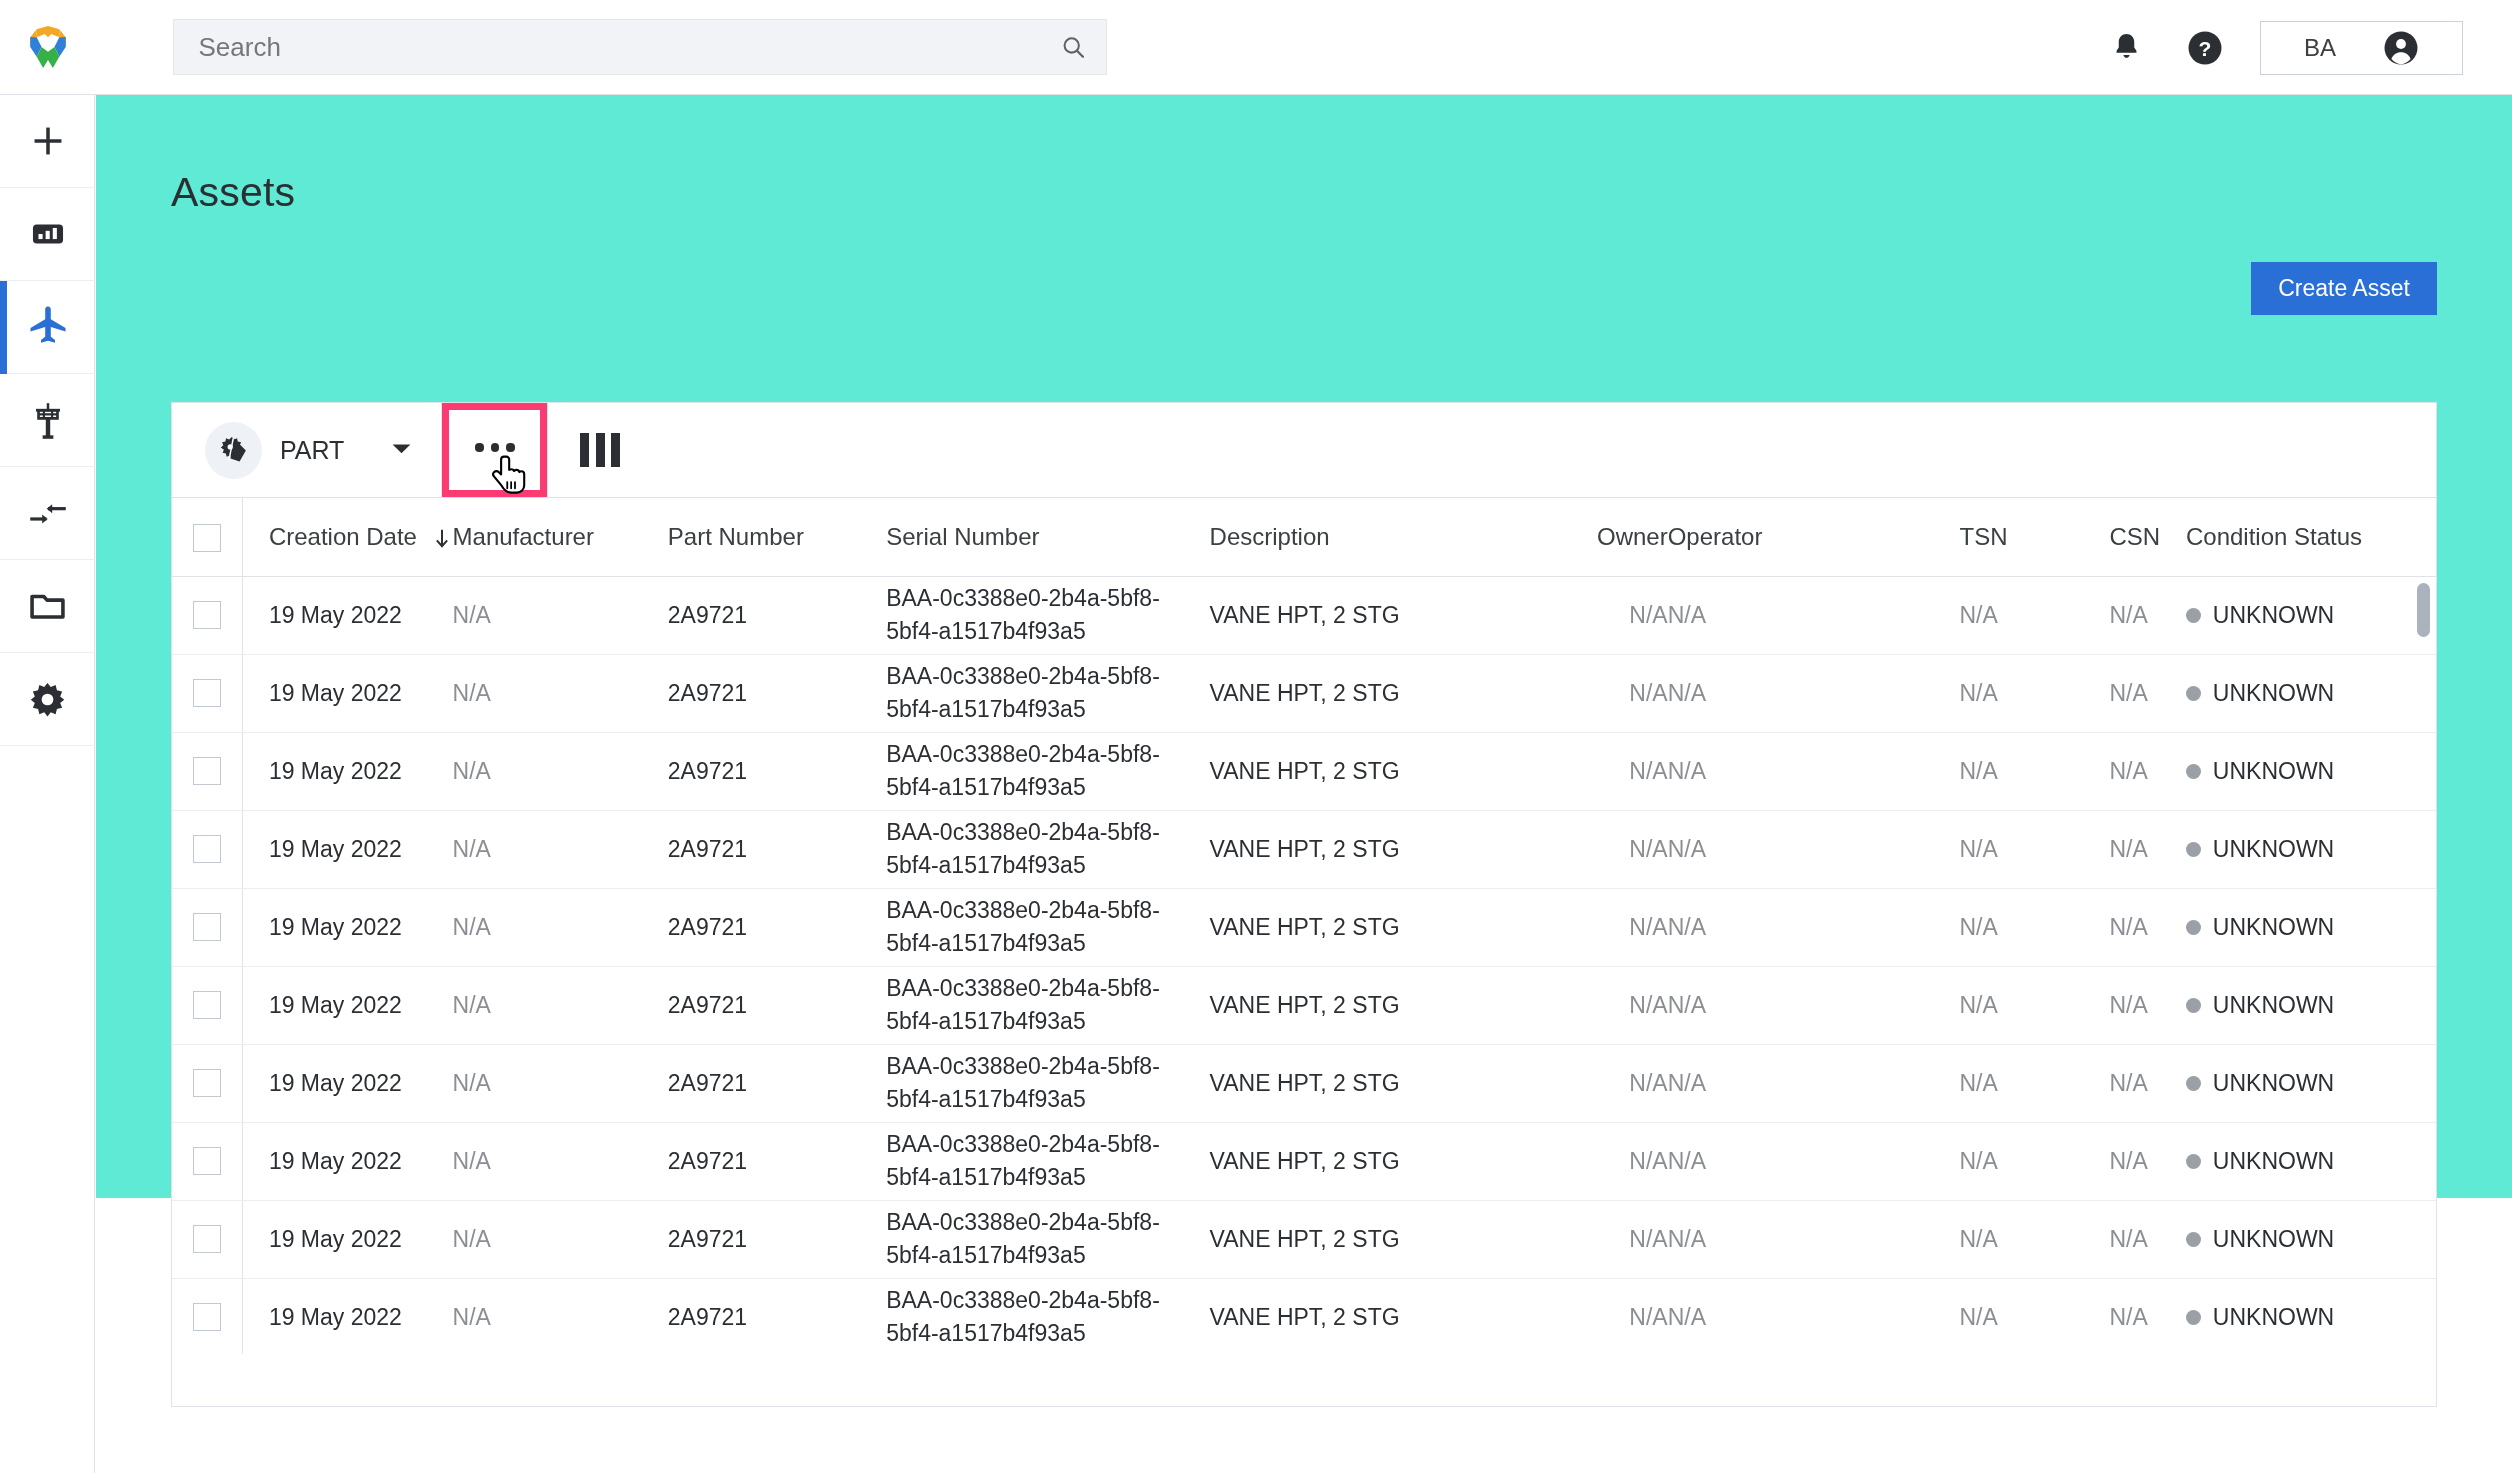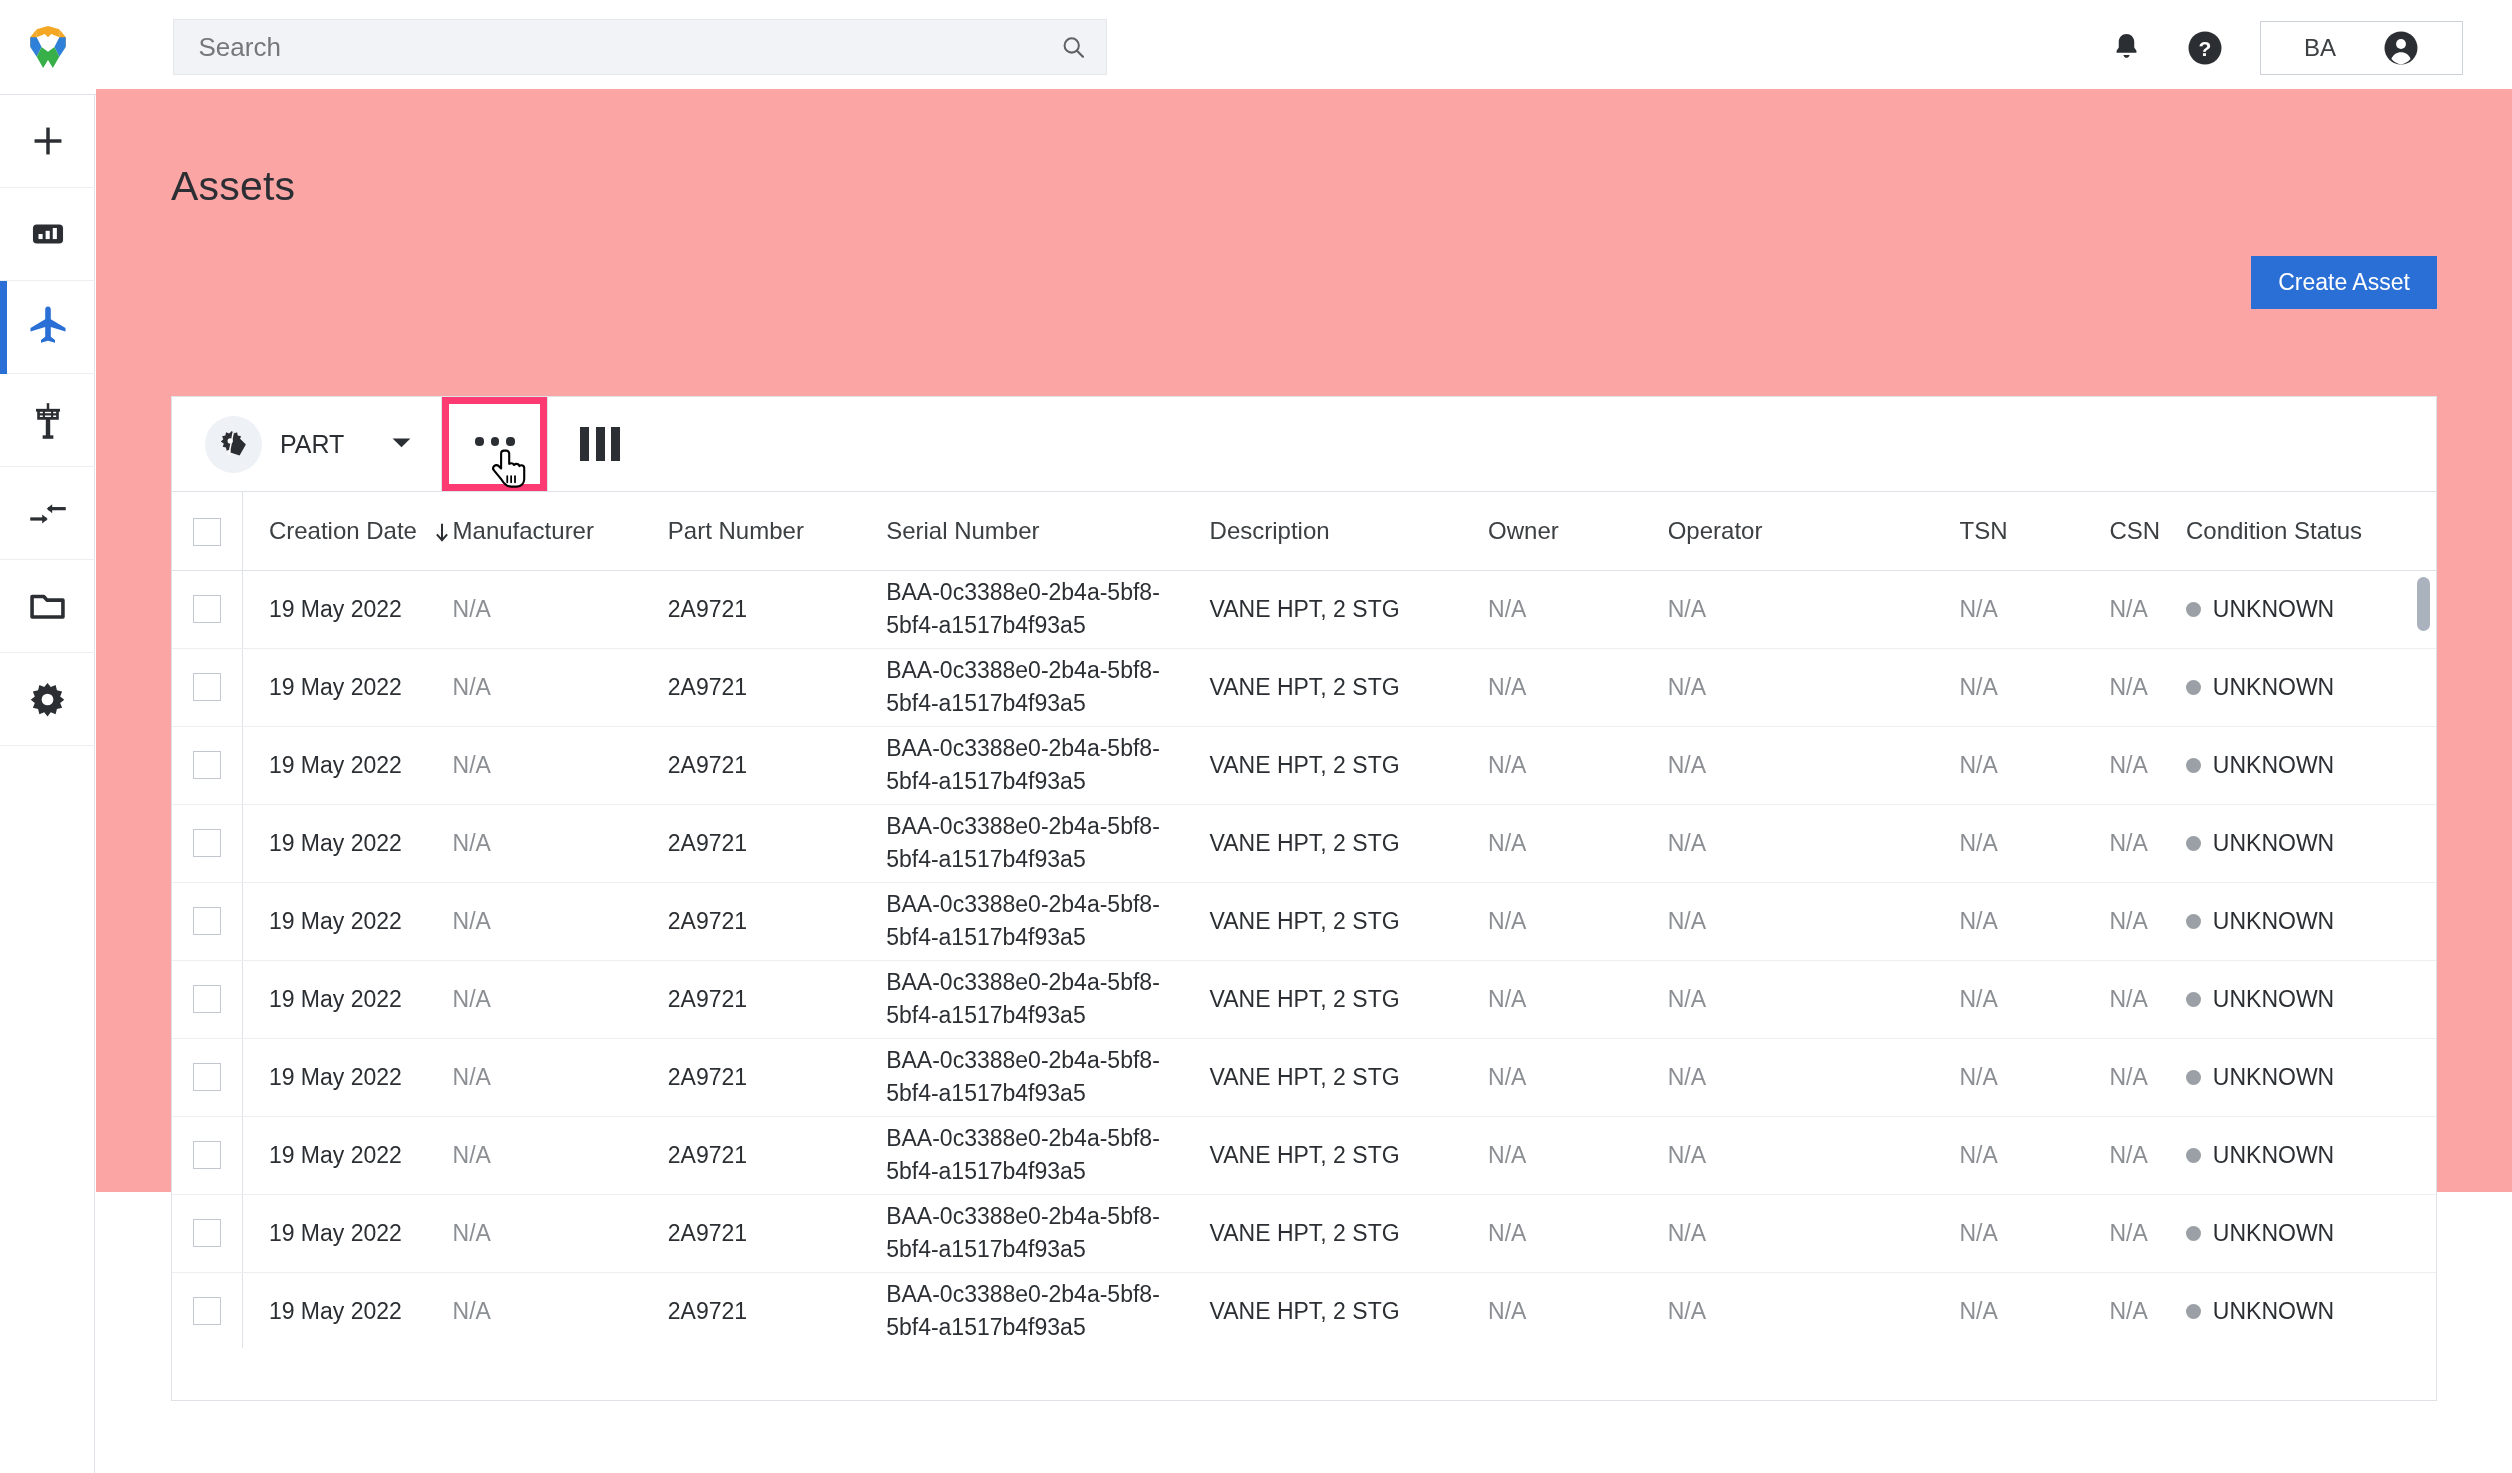--- a/index.html
+++ b/index.html
@@ -73,23 +73,23 @@
     display: flex; align-items: center; justify-content: center;
     border-bottom: 0.8px solid #eceef1;
   }
   .side-item.active::before {
     content: ""; position: absolute; left: 0; top: 0;
     width: 7.4px; height: 93px; background: #2a6fd6;
   }
 
   
   .main {
-    position: absolute; top: 89px; left: 96px;
+    position: absolute; top: 95px; left: 96px;
     width: 2416px; height: 1103px;
-    background: #fca5a5;
+    background: #5eead4;
   }
   .page-head {
     position: absolute; left: 75px; top: 74px;
   }
   .page-title { font-size: 41px; color: #2b2f33; font-weight: 400; letter-spacing: 0.2px; }
   .page-sub { margin-top: 21px; font-size: 22px; color: #5f6368; }
 
   .create-btn {
     position: absolute; right: 75px; top: 167px;
     width: 186px; height: 53px;
@@ -169,21 +169,21 @@
     padding: 0;
   }
   td.na, th.na { color: #8b8e93; }
   .c-check  { width: 69px;  text-align: center !important; padding-left:0 !important; }
   .c-check-sep { border-right: 0.8px solid #dfe3e8; }
   .c-date   { width: 206px; padding-left: 26px !important; }
   .c-manu   { width: 211px; }
   .c-part   { width: 214px; }
   .c-serial { width: 317px; line-height: 1.42; }
   .c-desc   { width: 273px; }
-  .c-owner  { width: 176px; }
+  .c-owner  { width: 176px; text-align: right; }
   .c-oper   { width: 286px; }
   .c-tsn    { width: 147px; }
   .c-csn    { width: 75px; }
   .c-cond   { width: 245px; }
 
   .cbx {
     width: 28px; height: 28px;
     border: 1.6px solid #c3c8d0; background: #fff;
     display: inline-block; vertical-align: middle; cursor: pointer;
   }

